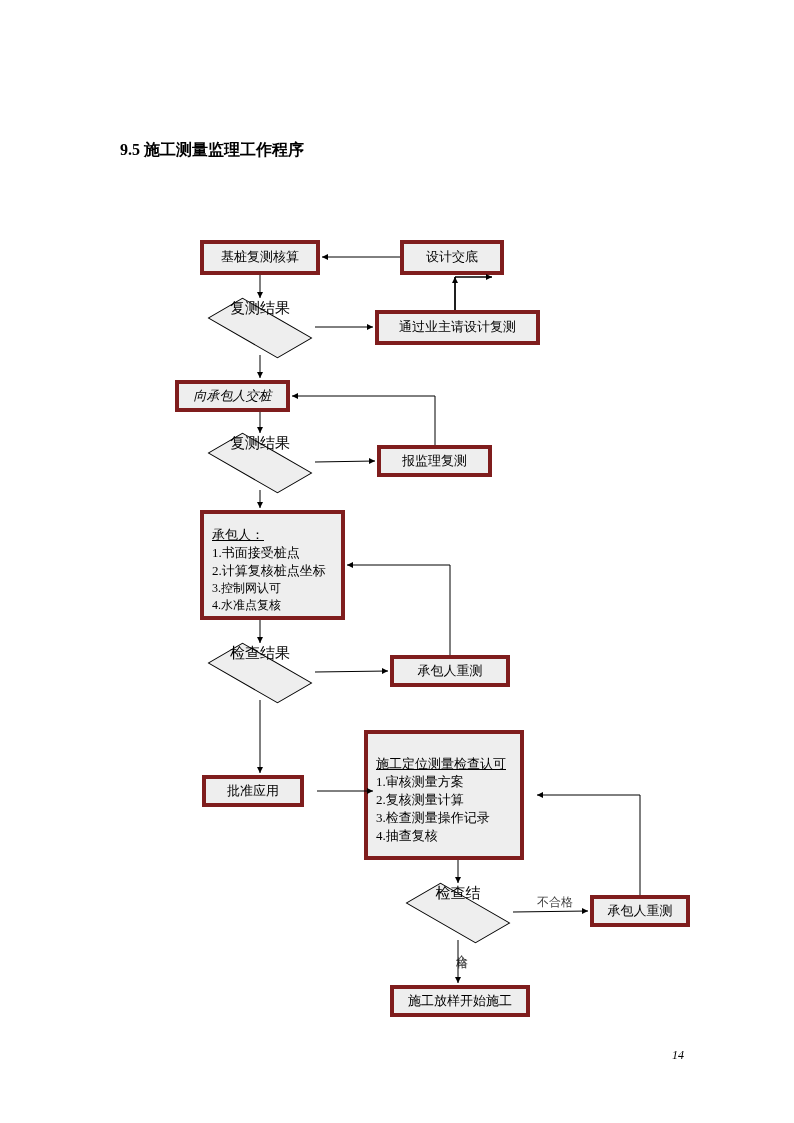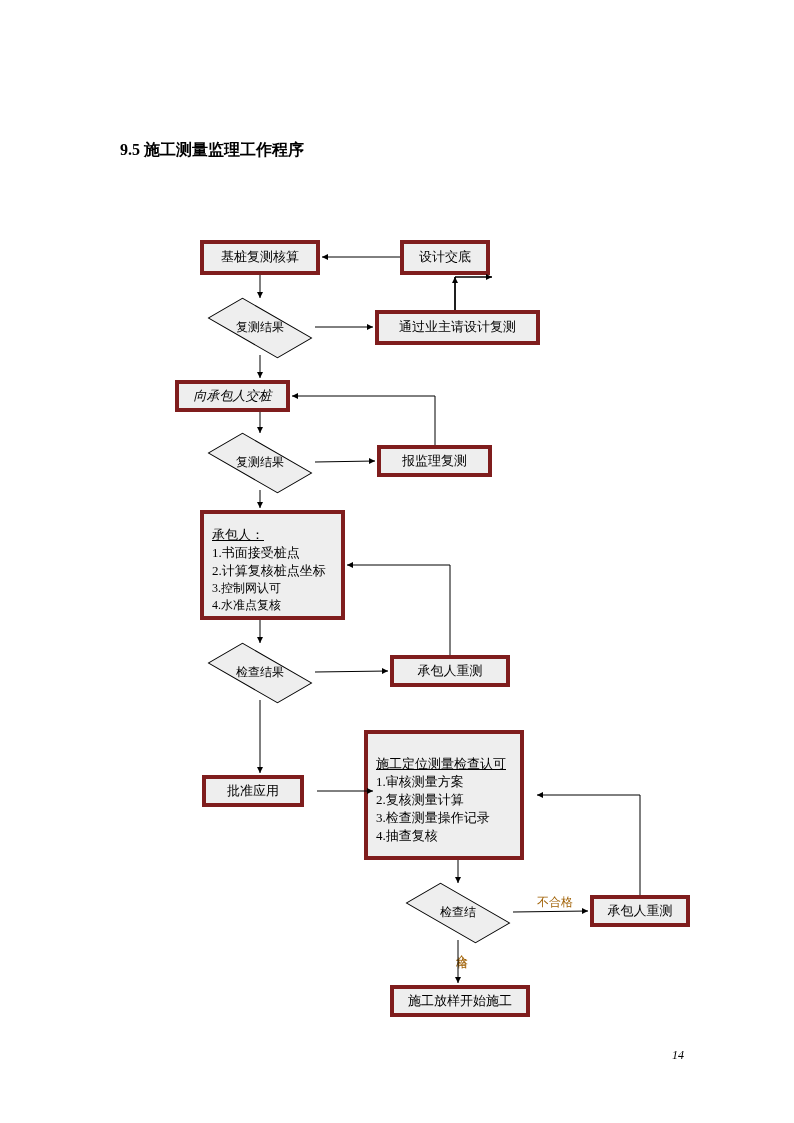--- a/index.html
+++ b/index.html
@@ -68,52 +68,51 @@
     border: 1px solid #000;
     box-sizing: border-box;
   }
   .diamond-label {
     position: absolute;
     left: 0;
     top: 0;
     width: 100%;
     height: 100%;
     display: flex;
-    align-items: center;
     justify-content: center;
-    font-size: 12px;
+    font-size: 15px;
     text-align: center;
     line-height: 1.1;
   }
   .underline { text-decoration: underline; margin-top: 10px; }
   svg.flowlines {
     position: absolute;
     left: 0; top: 0;
     width: 794px;
     height: 1123px;
     pointer-events: none;
   }
   .edge-label {
     position: absolute;
     font-size: 12px;
-    color: #a16207;
+    color: #404040;
     background: transparent;
   }
 </style>
 </head>
 <body>
 
 <div class="canvas">
 
   <div class="heading">9.5 施工测量监理工作程序</div>
 
   <div class="box" style="left:200px; top:240px; width:120px; height:35px;">
     <span>基桩复测核算</span>
   </div>
-  <div class="box" style="left:400px; top:240px; width:90px; height:35px;">
+  <div class="box" style="left:400px; top:240px; width:104px; height:35px;">
     <span>设计交底</span>
   </div>
 
   <div class="diamond-wrap" style="left:205px; top:300px;">
     <div class="diamond"></div>
     <div class="diamond-label">
         <span>复测结果</span>
       </div>
   </div>
   <div class="box" style="left:375px; top:310px; width:165px; height:35px;">

